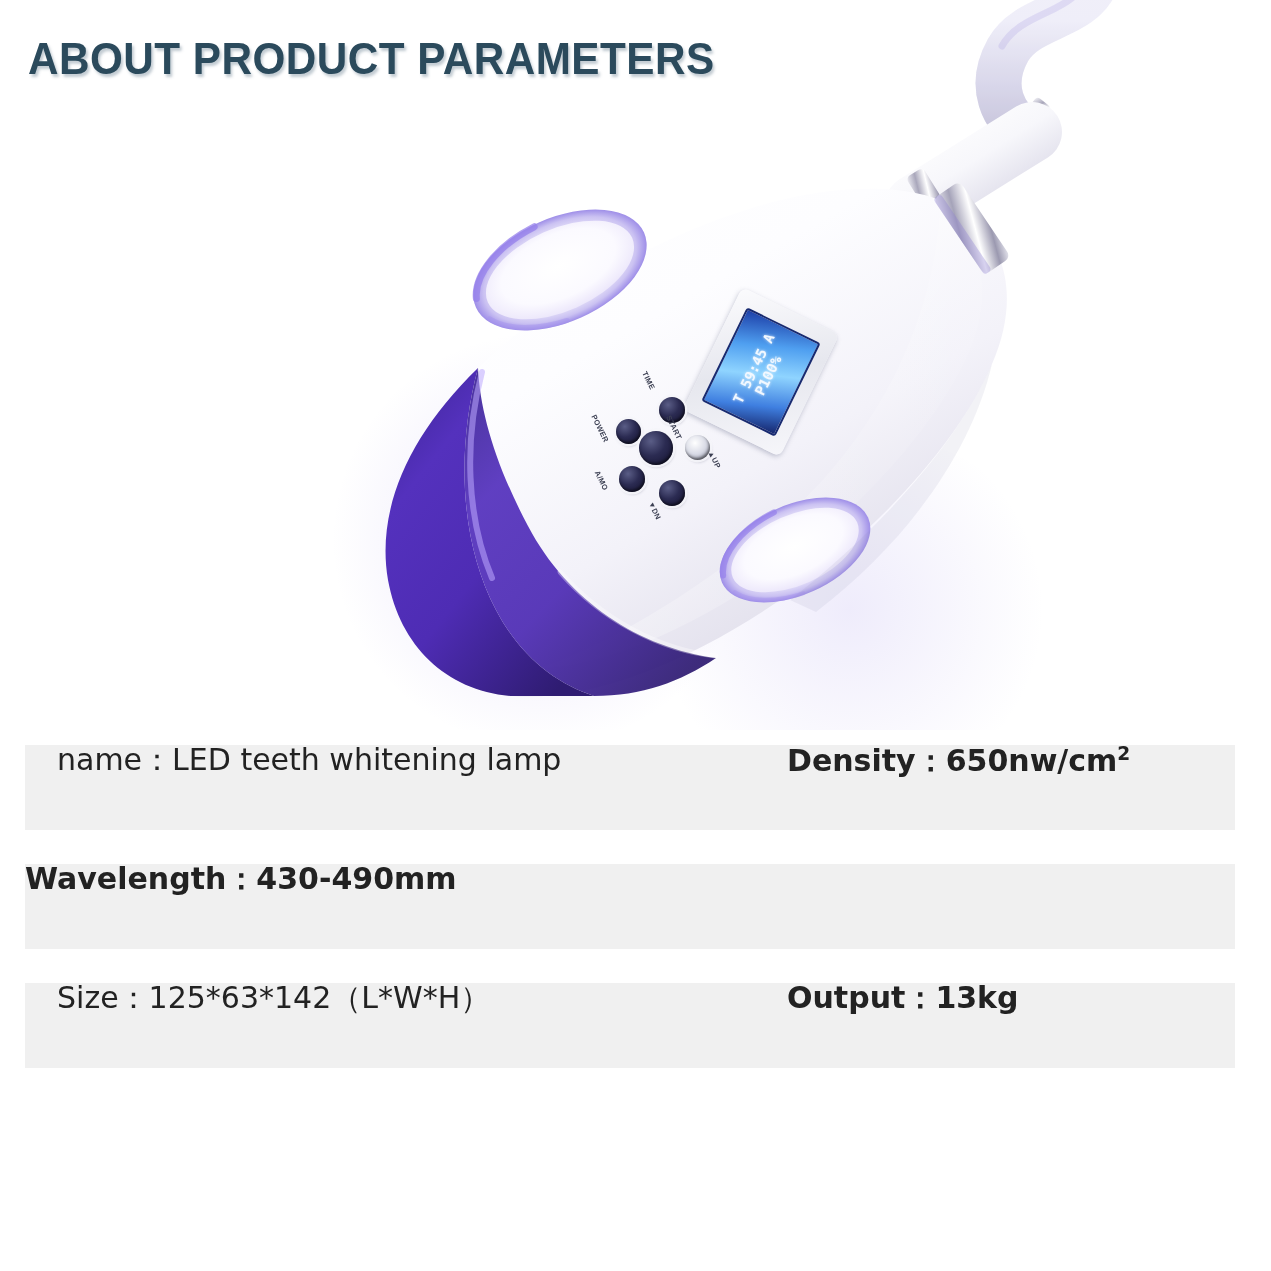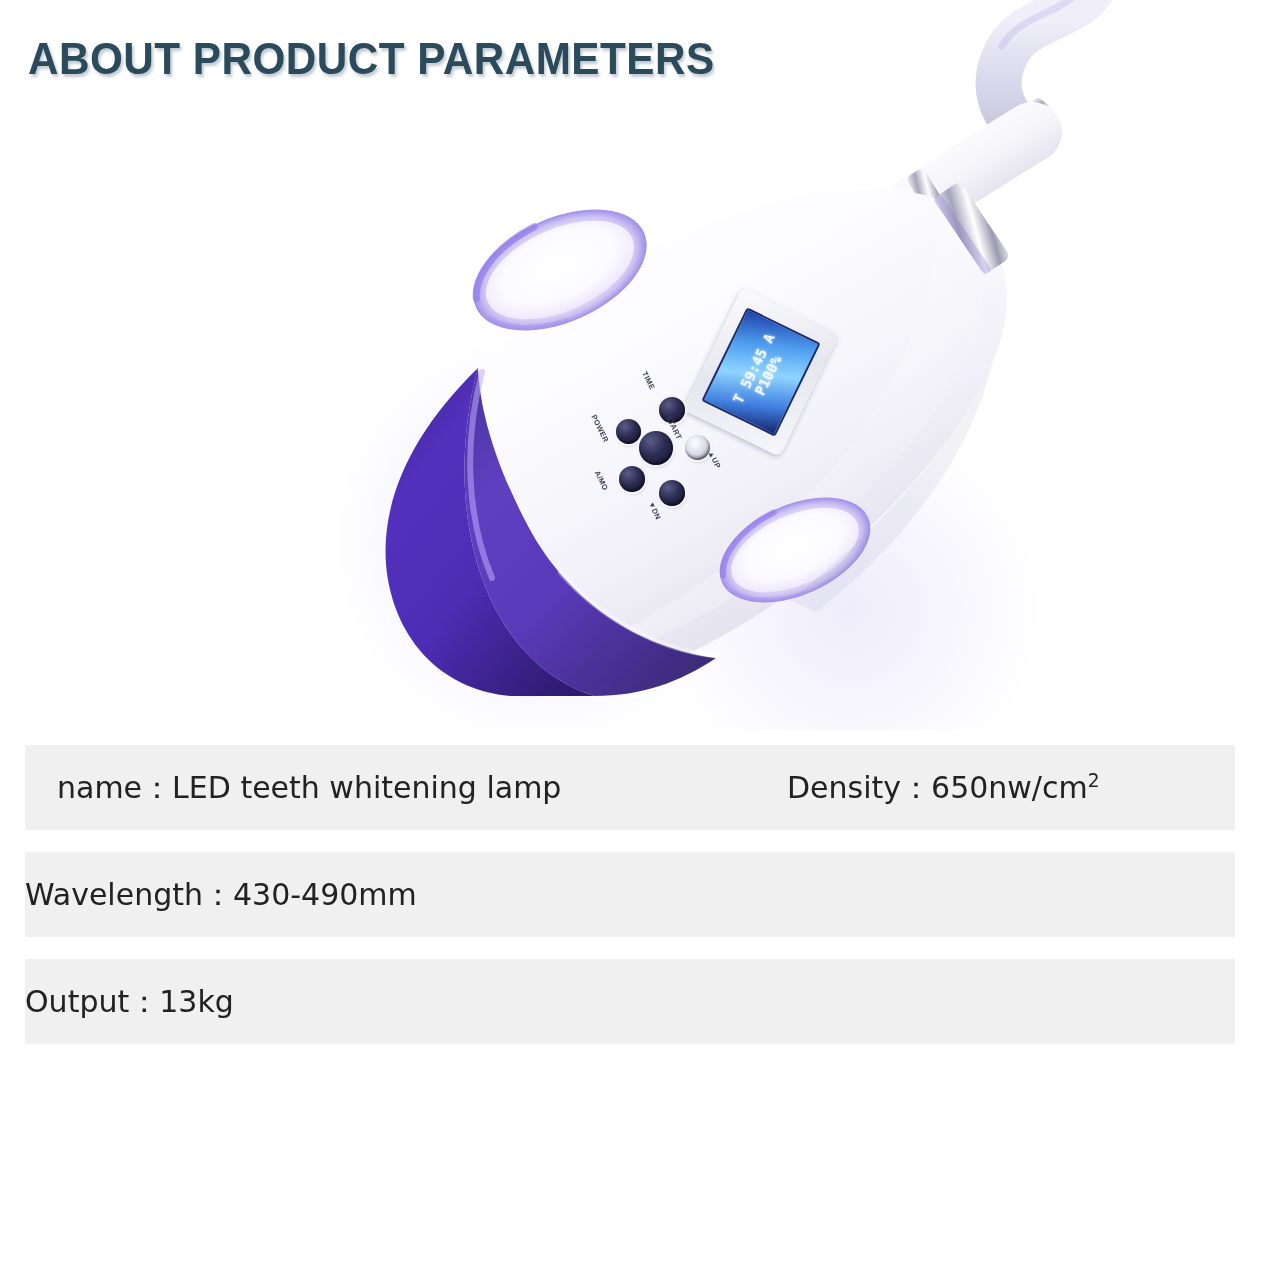--- a/index.html
+++ b/index.html
@@ -132,33 +132,33 @@
   
   #spec-table {
     position: absolute;
     left: 25px;
     top: 745px;
     width: 1210px;
   }
   .spec-row {
     position: relative;
     height: 85px;
-    margin-bottom: 22px;
+    margin-bottom: 34px;
     background: #f0f0f0;
     display: flex;
-    align-items: center;
+    align-items: flex-start;
   }
   .spec-cell {
     font-size: 30px;
     color: #222222;
     white-space: nowrap;
     line-height: 1;
   }
   .spec-cell.left  { padding-left: 32px; width: 762px; }
-  .spec-cell.right { padding-left: 0; }
+  .spec-cell.right { padding-left: 0; font-weight: bold; }
   sup { font-size: 0.62em; vertical-align: super; }
 </style>
 </head>
 <body>
 
 <div id="page">
 
   <div id="page-title">ABOUT PRODUCT PARAMETERS</div>
 
   <div id="product-photo">
@@ -343,19 +343,22 @@
     </div>
 
     <div class="spec-row">
       <div class="spec-cell right">
         <span>Wavelength：</span><span>430-490mm</span>
       </div>
     </div>
 
 
     <div class="spec-row">
+      <div class="spec-cell left">
+        <span>Size：</span><span>125*63*142（L*W*H）</span>
+      </div>
       <div class="spec-cell right">
         <span>Output：</span><span>13kg</span>
       </div>
     </div>
 
   </div>
 </div>
 
 </body></html>

